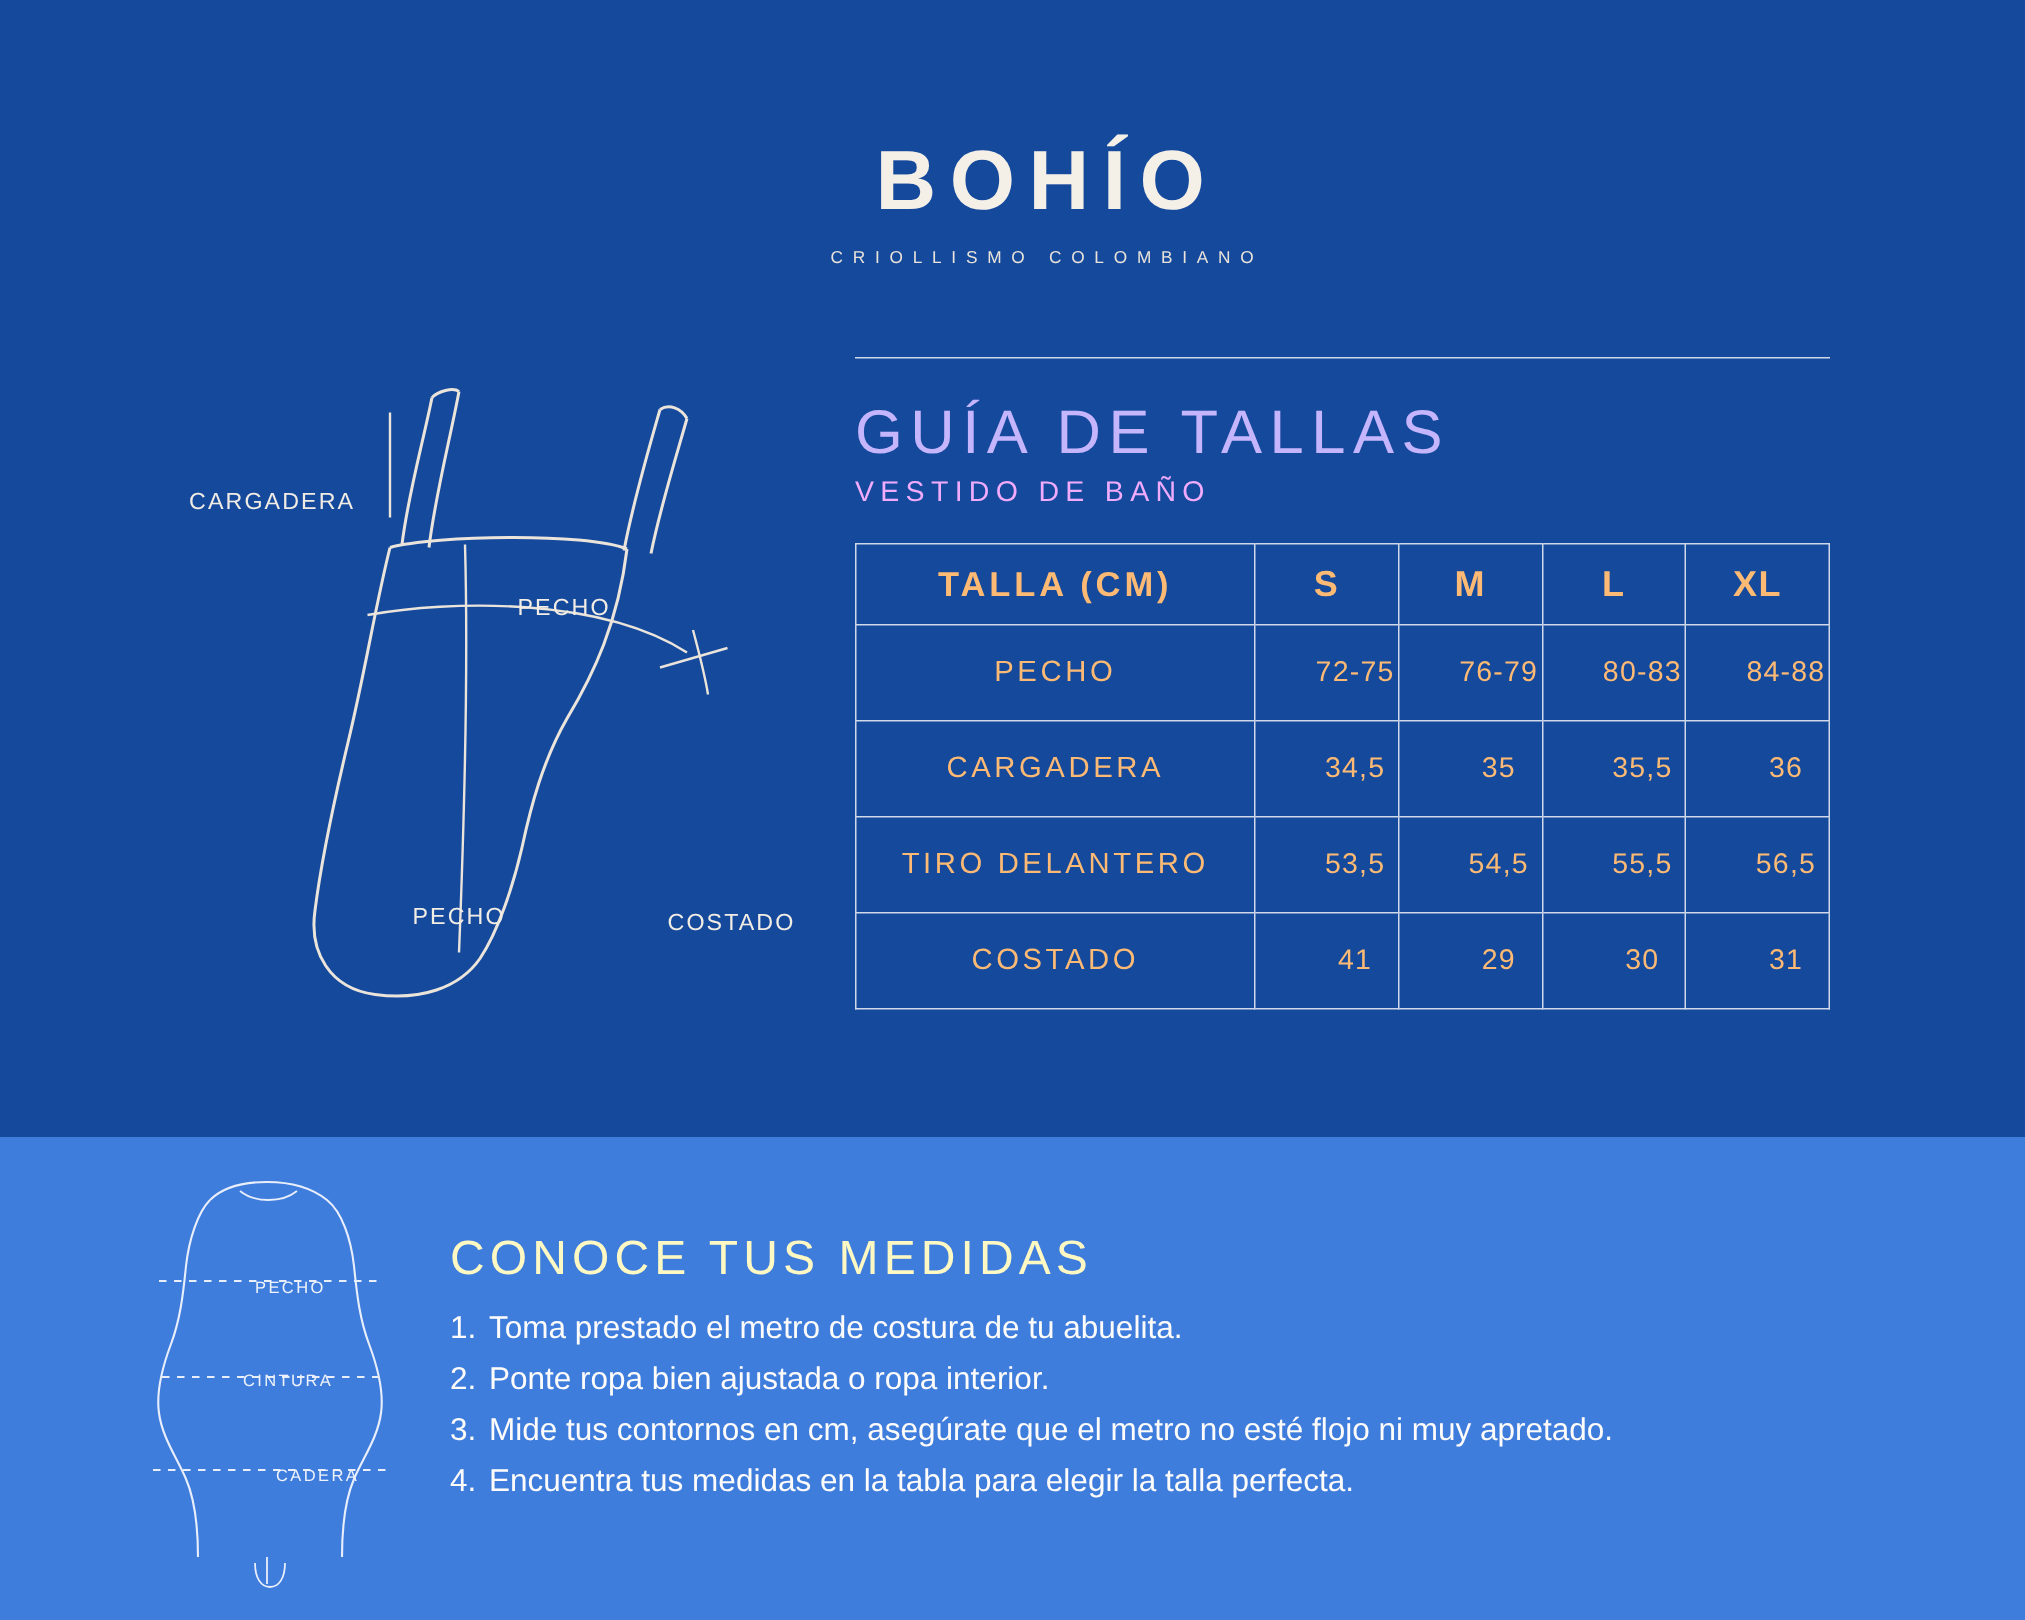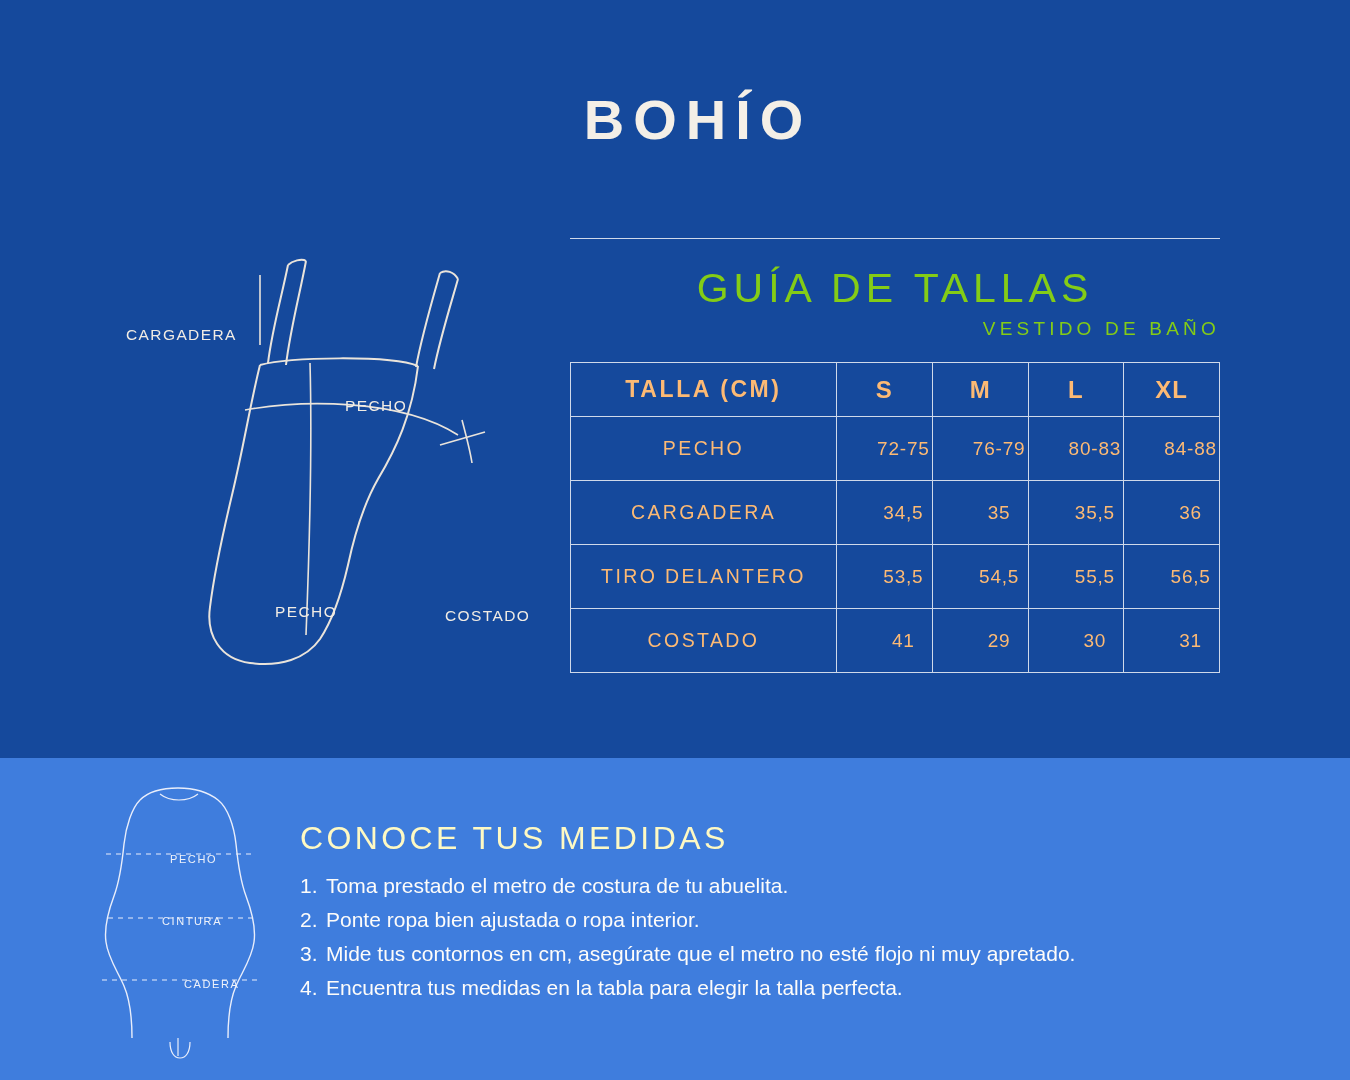--- a/index.html
+++ b/index.html
@@ -72,33 +72,32 @@
   .lbl-tiro      { left: 165px; top: 368px; }
   .lbl-costado   { left: 335px; top: 372px; }
 
   
   .table-wrap {
     position: absolute;
     left: 570px; top: 238px;
     width: 650px;
   }
   .tbl-title {
-    text-align: center;
     font-size: 41px;
     letter-spacing: 5px;
-    color: #84cc16;
+    color: #c4b5fd;
     padding-top: 26px;
     line-height: 1.15;
     font-weight: normal;
   }
   .tbl-subtitle {
-    text-align: right;
+    text-align: left;
     font-size: 19px;
     letter-spacing: 4.2px;
-    color: #84cc16;
+    color: #f0abfc;
     padding-top: 6px;
     padding-bottom: 22px;
   }
   table.size {
     border-collapse: collapse;
     width: 650px;
     table-layout: fixed;
   }
   table.size th, table.size td {
     border: 1px solid #cfd9ea;
@@ -158,20 +157,21 @@
   ol.steps li .num { width: 22px; flex: none; }
 </style>
 </head>
 <body>
 
 <div class="panel-top"></div>
 <div class="panel-bottom"></div>
 
 <div class="brand">
   <div class="brand-name">BOHÍO</div>
+  <div class="brand-sub">CRIOLLISMO COLOMBIANO</div>
 </div>
 
 <div class="figure-suit">
   <svg width="440" height="440" viewBox="0 0 440 440" fill="none" stroke="#eae4db" stroke-width="2">
 
     <path d="M178 30 C172 60 162 95 158 128"></path>
     <path d="M196 26 C190 58 180 96 176 130"></path>
     <path d="M178 30 C182 26 192 23 196 26"></path>
 
     <path d="M330 38 C322 66 312 100 306 132"></path>

